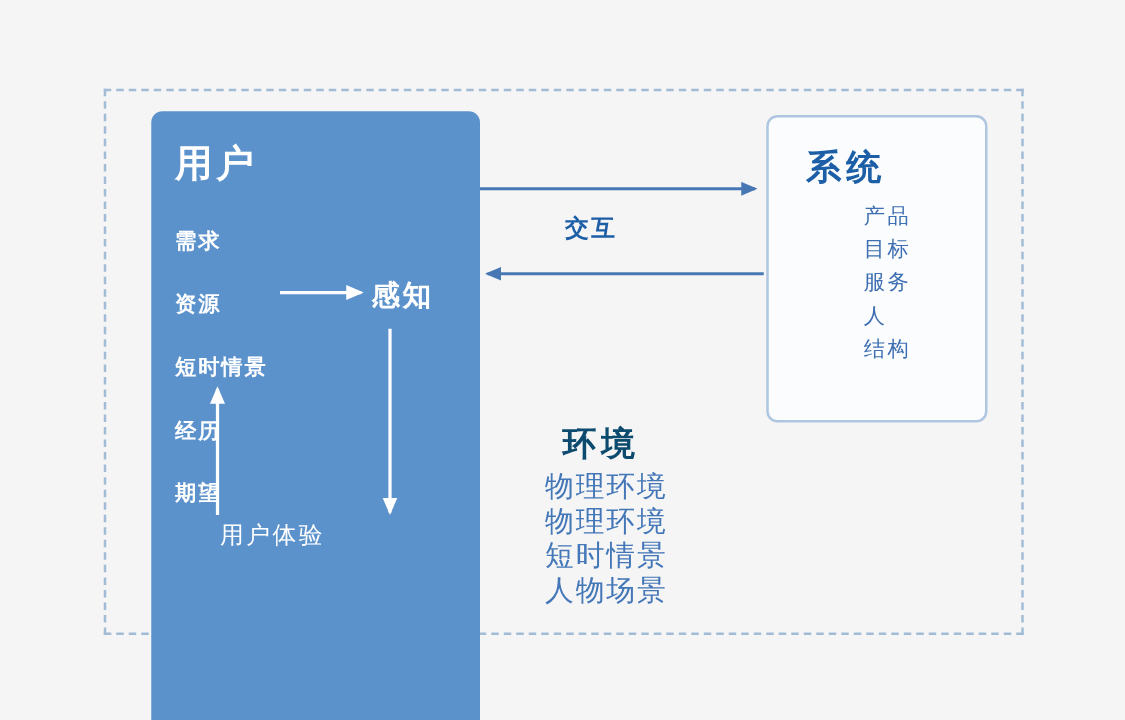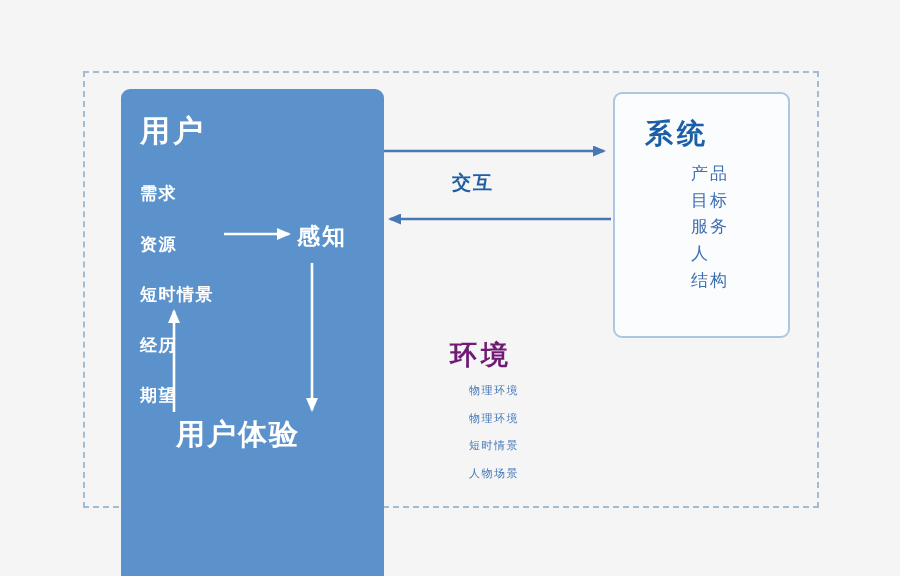--- a/index.html
+++ b/index.html
@@ -50,21 +50,21 @@
     position: absolute;
     left: 176px; top: 132px;
     font-size: 23px; font-weight: bold;
     letter-spacing: 2px;
     color: #ffffff;
     text-align: center;
   }
   .experience-label {
     position: absolute;
     left: 55px; top: 326px;
-    font-size: 29px; font-weight: bold;
+    font-size: 19px; font-weight: normal;
     letter-spacing: 2px;
     color: #ffffff;
   }
 
   
   .system-box {
     position: absolute;
     left: 613px; top: 92px;
     width: 177px; height: 246px;
     background: #fbfcfd;
@@ -95,27 +95,27 @@
     letter-spacing: 2px;
     color: #1d5fa7;
   }
 
   
   .environment-title {
     position: absolute;
     left: 450px; top: 337px;
     font-size: 27px; font-weight: bold;
     letter-spacing: 4px;
-    color: #701a75;
+    color: #0c4a6e;
     text-align: center;
   }
   .environment-items {
     position: absolute;
-    left: 469px; top: 377px;
-    font-size: 11px;
+    left: 436px; top: 377px;
+    font-size: 23px;
     letter-spacing: 1.5px;
     color: #4477b7;
   }
   .environment-items .item { line-height: 27.5px; }
 
   
   svg.overlay {
     position: absolute;
     left: 0; top: 0;
     width: 900px; height: 576px;

